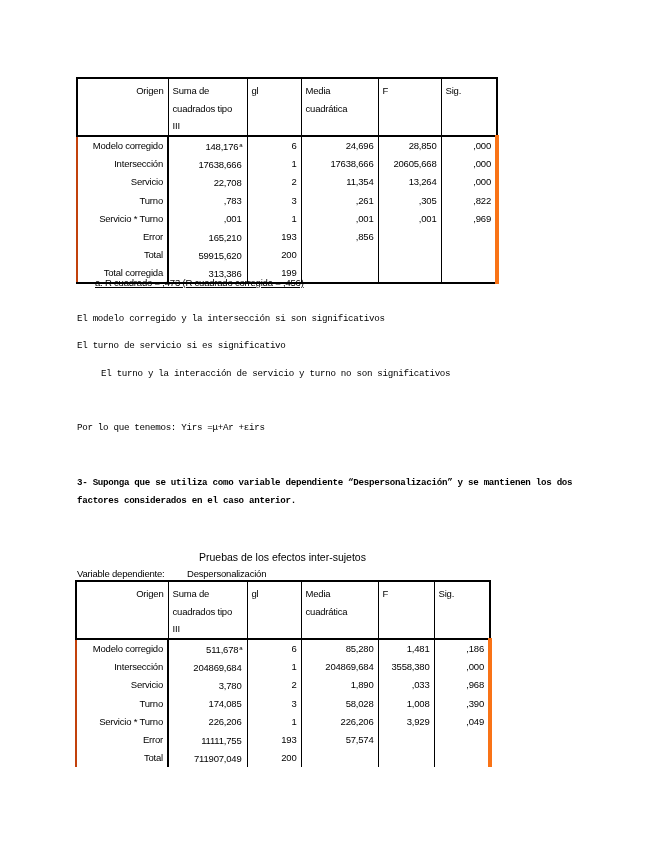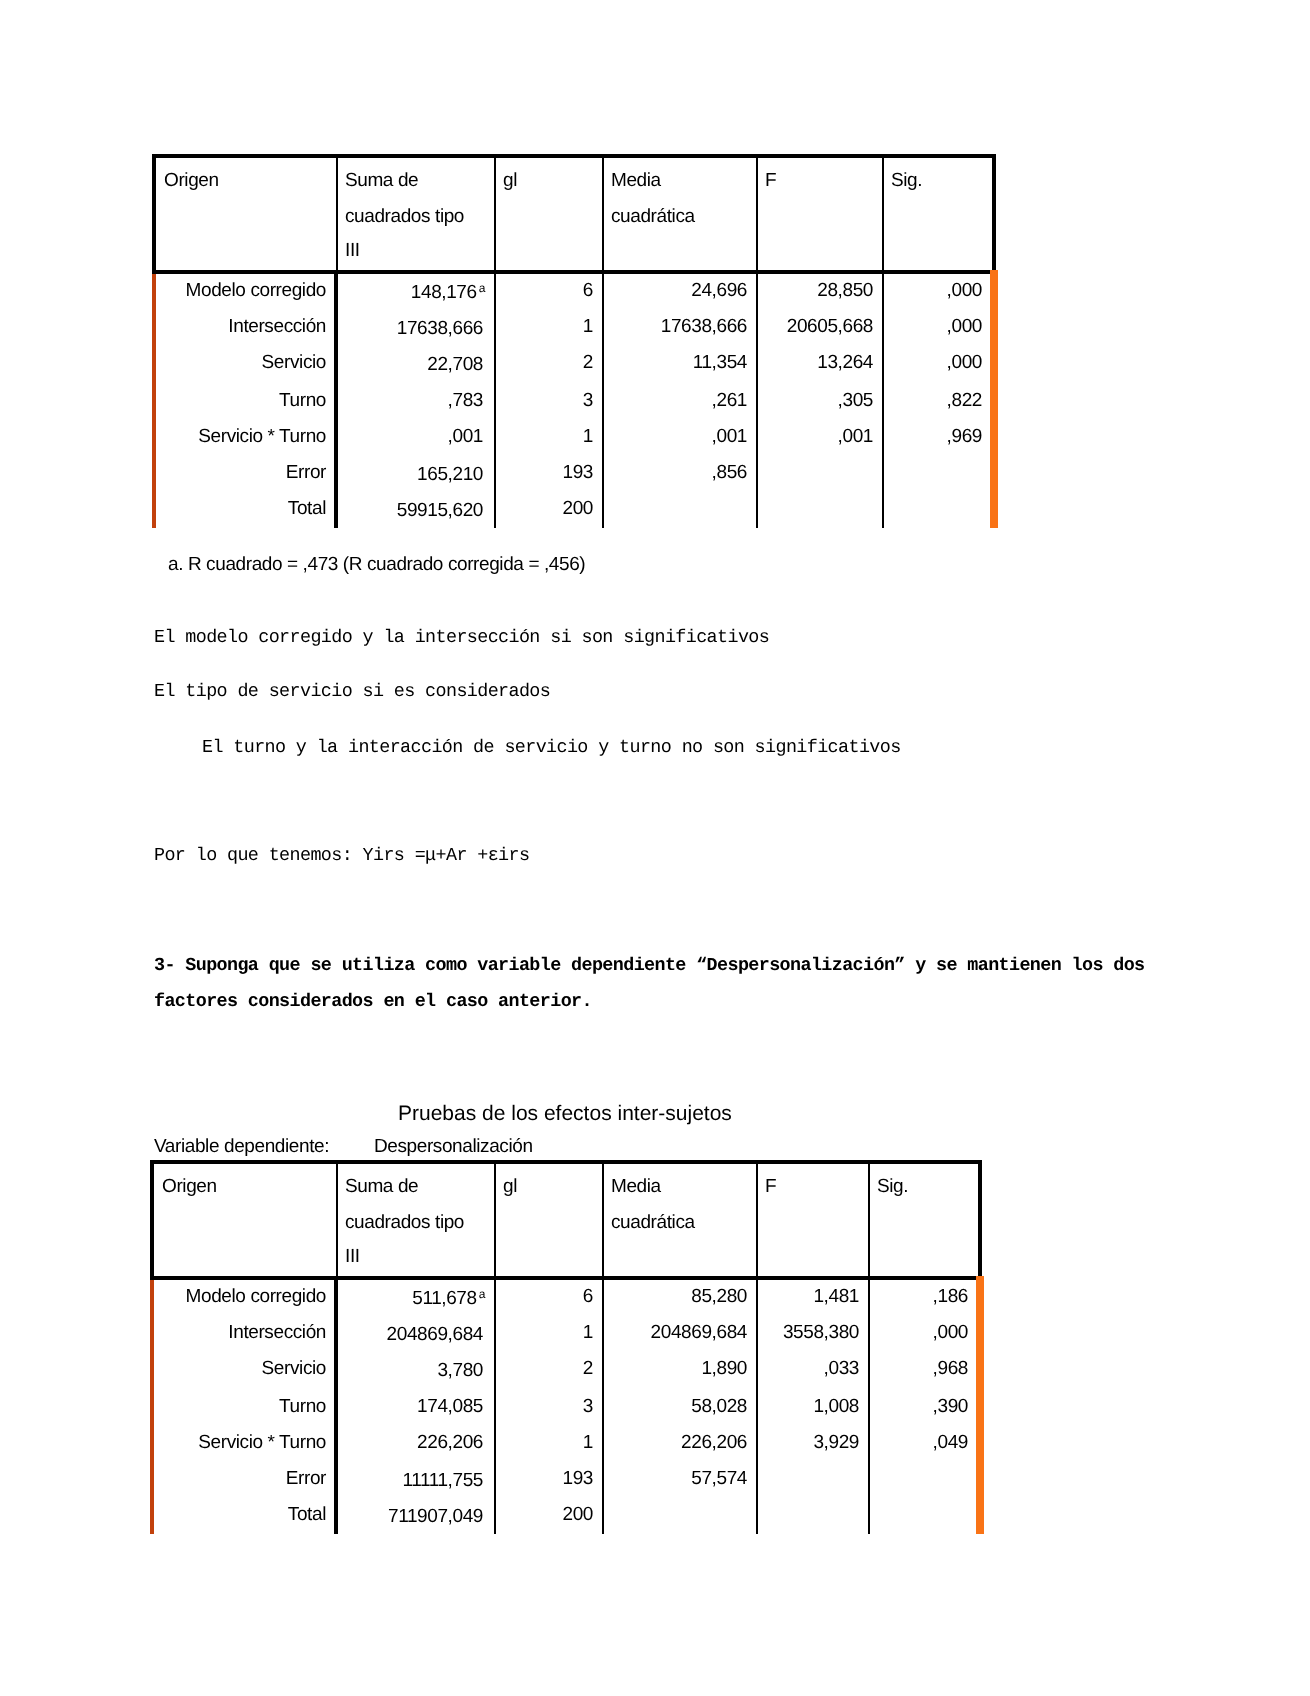--- a/index.html
+++ b/index.html
@@ -9,21 +9,21 @@
   }
   .spss {
     position: absolute; border-collapse: collapse; table-layout: fixed;
     font-family: "Liberation Sans", sans-serif; font-size: 9.5px; letter-spacing: -0.2px;
   }
   .spss td, .spss th { padding: 0 4px; font-weight: normal; white-space: nowrap; }
   .spss thead th {
     vertical-align: top; text-align: left; line-height: 17.5px; padding-top: 3px;
     border: 1px solid #000; border-top: 2px solid #000; border-bottom: 2px solid #000;
   }
-  .spss thead th.first { text-align: left; border-left: 2px solid #000; }
+  .spss thead th.first { text-align: right; border-left: 2px solid #000; }
   .spss thead th.last { border-right: 2px solid #000; }
   .spss tbody td {
     height: 17.2px; line-height: 17.2px; text-align: right;
     border-left: 1px solid #000; border-right: 1px solid #000;
   }
   .spss tbody td.label { text-align: right; border-left: 2px solid #c2410c; border-right: 2px solid #000; margin-left: 32px; }
   .spss tbody td.last { border-right: 4px solid #f97316; }
   .spss tbody tr.lastrow td { border-bottom: 2px solid #000; }
   .sup { font-size: 6px; vertical-align: 3px; margin-left: 1px; }
   .note { position: absolute; font-size: 9.5px; letter-spacing: -0.2px; }
@@ -115,26 +115,34 @@
         <td class="last"><span></span></td>
       </tr>
       <tr>
         <td class="label"><span>Total</span></td>
         <td><span>59915,620</span><span class="sup"></span></td>
         <td><span>200</span></td>
         <td><span></span></td>
         <td><span></span></td>
         <td class="last"><span></span></td>
       </tr>
+      <tr class="lastrow">
+        <td class="label"><span>Total corregida</span></td>
+        <td><span>313,386</span><span class="sup"></span></td>
+        <td><span>199</span></td>
+        <td><span></span></td>
+        <td><span></span></td>
+        <td class="last"><span></span></td>
+      </tr>
     </tbody>
 </table>
-<div class="note" style="left:84px; top:277px;">a. R cuadrado = ,473 (R cuadrado corregida = ,456)</div>
+<div class="note" style="left:95px; top:277px;text-decoration:underline;">a. R cuadrado = ,473 (R cuadrado corregida = ,456)</div>
 
 <div class="para" style="top:313px;">El modelo corregido y la intersección si son significativos</div>
-<div class="para" style="top:340px;">El tipo de servicio si es considerados</div>
+<div class="para" style="top:340px;">El turno de servicio si es significativo</div>
 <div class="para" style="top:368px;margin-left:24px;">El turno y la interacción de servicio y turno no son significativos</div>
 <div class="para" style="top:422px;">Por lo que tenemos: Yirs =μ+Ar +εirs</div>
 
 <div class="para bold" style="top:477px;">3- Suponga que se utiliza como variable dependiente “Despersonalización” y se mantienen los dos</div>
 <div class="para bold" style="top:495px;">factores considerados en el caso anterior.</div>
 
 <div class="title2">Pruebas de los efectos inter-sujetos</div>
 <div class="vardep">
   <span>Variable dependiente:</span>
   <span class="val">Despersonalización</span>

